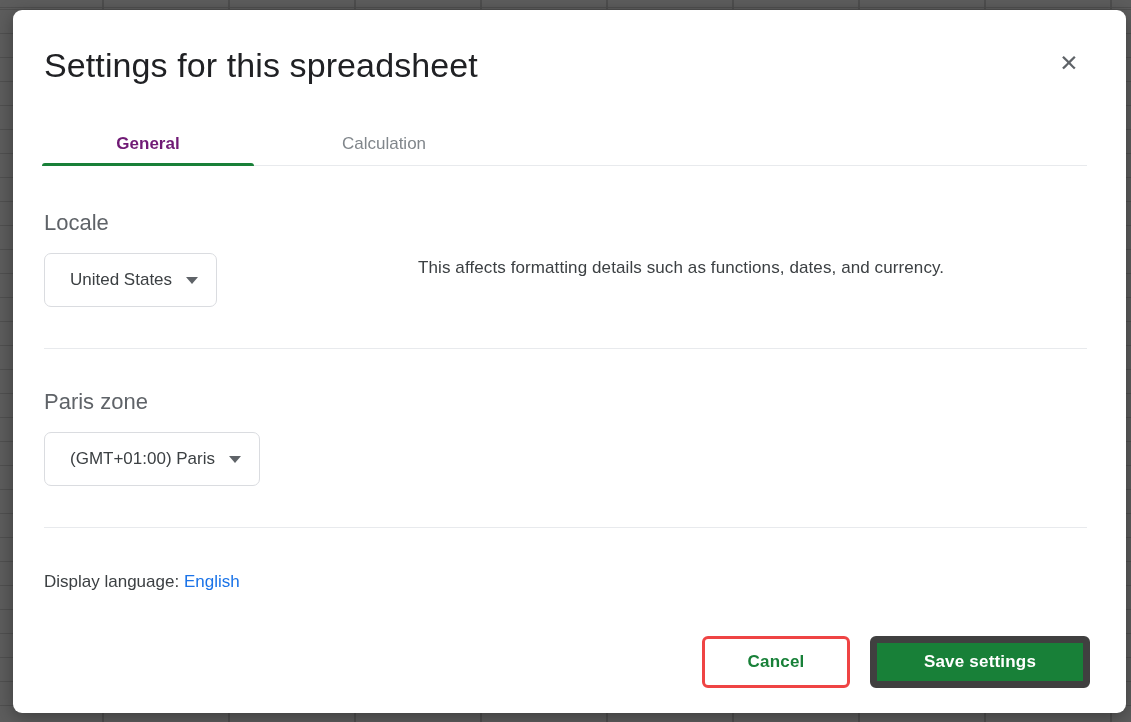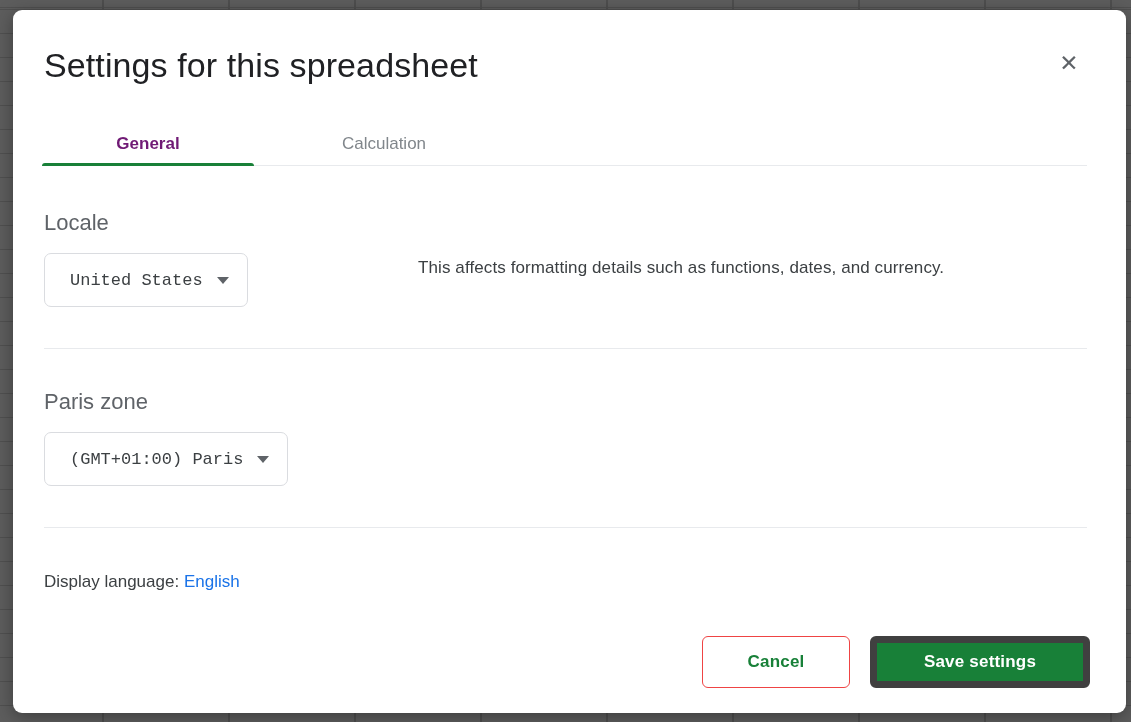--- a/index.html
+++ b/index.html
@@ -93,21 +93,21 @@
 
   .dropdown {
     display: inline-flex;
     align-items: center;
     min-height: 54px;
     background: #fff;
     border: 1px solid #dadce0;
     border-radius: 7px;
     padding: 0 18px 0 25px;
     cursor: pointer;
-    font-family: Liberation Mono, monospace;
+    font-family: Liberation Sans, sans-serif;
     text-align: center;
   }
   .dropdown-value { font-size: 17px; color: #3c4043; white-space: nowrap; }
   .caret {
     width: 0; height: 0;
     border-left: 6px solid transparent;
     border-right: 6px solid transparent;
     border-top: 7px solid #5f6368;
     margin-left: 14px;
     display: inline-block;
@@ -142,21 +142,21 @@
     font-size: 17px;
     font-weight: 700;
     font-family: inherit;
     cursor: pointer;
     display: flex; align-items: center; justify-content: center;
     letter-spacing: 0.2px;
   }
   .btn-cancel {
     min-width: 148px;
     background: #ffffff;
-    border: 1px solid #ef4444;
+    border: 3px solid #ef4444;
     color: #188038;
     padding: 0 30px;
   }
   .btn-save {
     min-width: 220px;
     background: #188038;
     border: 7px solid #404040;
     color: #ffffff;
     padding: 0 32px;
   }

